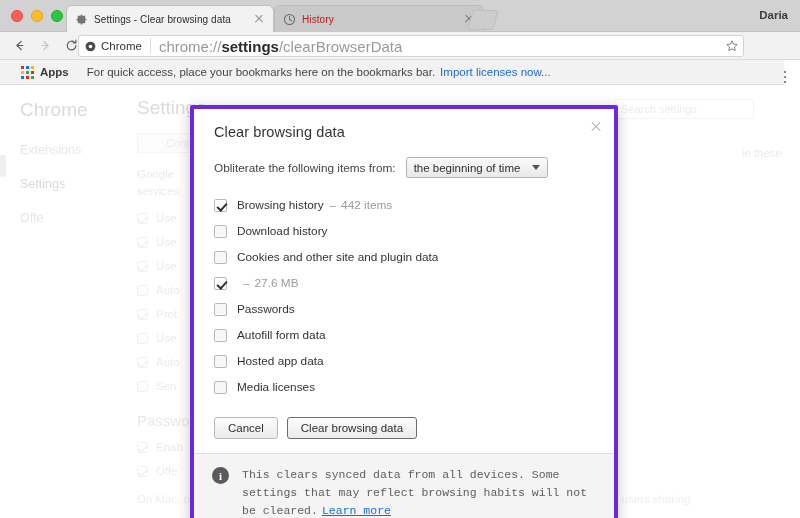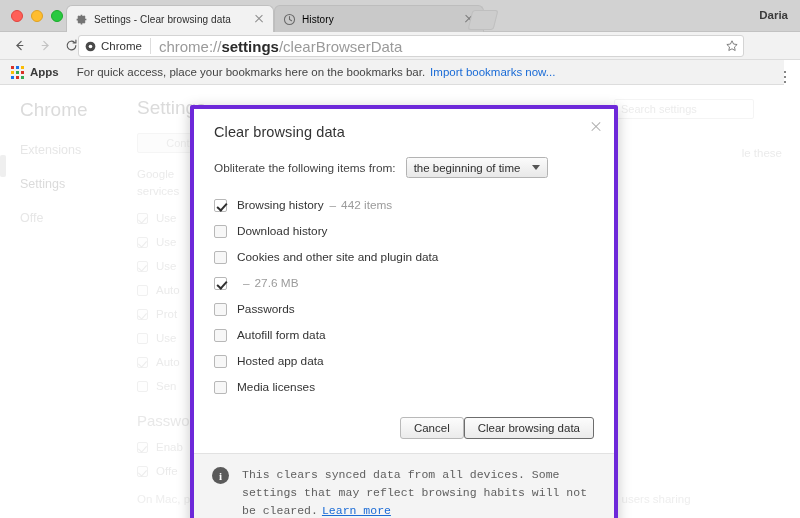--- a/index.html
+++ b/index.html
@@ -40,21 +40,21 @@
   }
   .tab.active {
     left: 66px; width: 208px;
     background: #f2f2f2;
     border: 1px solid #c0c0c0; border-bottom: none;
   }
   .tab.inactive {
     left: 274px; width: 210px;
     background: #c9c9c9;
     border: 1px solid #bdbdbd; border-bottom: none;
-    color: #000000;
+    color: #b91c1c;
   }
   .tab-favicon {
     width: 13px; height: 13px; flex: 0 0 13px;
     margin-right: 6px; opacity: .75;
   }
   .tab-title {
     flex: 1 1 auto; white-space: nowrap;
     overflow: hidden; text-overflow: ellipsis;
     font-size: 10px; letter-spacing: .1px;
   }
@@ -133,20 +133,21 @@
   .cloud-icon { position: absolute; right: 30px; top: 38px; }
 
   
   .bookmarkbar {
     position: absolute; left: 0; top: 60px;
     width: 784px; height: 25px;
     background: #f2f2f2;
     border-bottom: 1px solid #dddddd;
     display: flex; align-items: center;
     font-size: 11.5px;
+    padding-left: 10px;
   }
   .apps-grid {
     margin-left: 11px; width: 13px; height: 13px;
     display: grid; grid-template-columns: repeat(3, 3px);
     grid-template-rows: repeat(3, 3px); gap: 2px;
   }
   .apps-grid i { width: 3px; height: 3px; }
   .apps-label { margin-left: 6px; font-weight: bold; color: #3b3b3b; font-size: 11.5px; }
   .bm-hint { margin-left: 18px; color: #444; font-size: 11.5px; }
   .bm-link { margin-left: 5px; color: #1a6bd6; font-size: 11.5px; }
@@ -265,22 +266,22 @@
   .cbx.checked::after {
     content: ""; position: absolute; left: 4px; top: 1px;
     width: 4px; height: 8px;
     border: solid #2f2f2f; border-width: 0 2px 2px 0;
     transform: rotate(42deg);
   }
   .opt-meta { color: #9b9b9b; margin-left: 5px; }
   .opt-dash { color: #9b9b9b; margin-left: 6px; }
 
   .dlg-actions {
-    display: flex; justify-content: flex-end;
-    margin-top: 17px;
+    display: flex; 
+    gap: 9px; margin-top: 17px;
   }
   .btn {
     height: 22px; padding: 0 13px;
     border-radius: 3px;
     background: linear-gradient(#fcfcfc, #ebebeb);
     font-size: 11.5px; color: #2e2e2e;
     display: flex; align-items: center; justify-content: center;
   }
   .btn.secondary { border: 1px solid #b9b9b9; }
   .btn.primary { border: 1px solid #6d6d6d; }
@@ -400,21 +401,21 @@
         <i style="background:#fbbc04"></i>
       <i style="background:#fbbc04"></i>
         <i style="background:#34a853"></i>
         <i style="background:#d93025"></i>
       <i style="background:#1a73e8"></i>
         <i style="background:#d93025"></i>
         <i style="background:#34a853"></i>
     </span>
     <span class="apps-label">Apps</span>
     <span class="bm-hint">For quick access, place your bookmarks here on the bookmarks bar.</span>
-    <span class="bm-link">Import bookmarks now...</span>
+    <span class="bm-link">Import licenses now...</span>
   </div>
 
   <div class="settings-page">
     <div class="side-marker"></div>
     <div class="side-nav">
       <div class="side-brand">Chrome</div>
       <div class="side-item">Extensions</div>
       <div class="side-item sel">Settings</div>
       <div class="side-item">Offe</div>
     </div>

